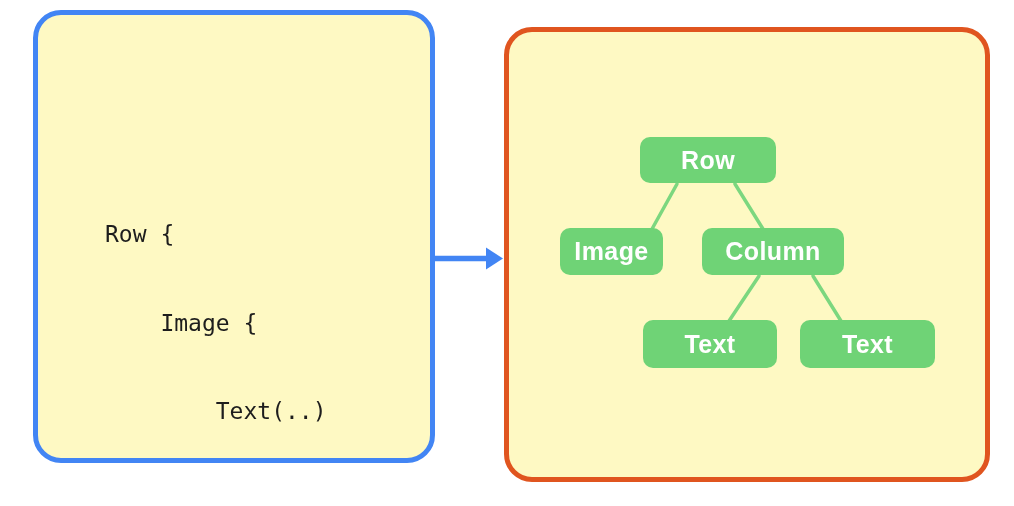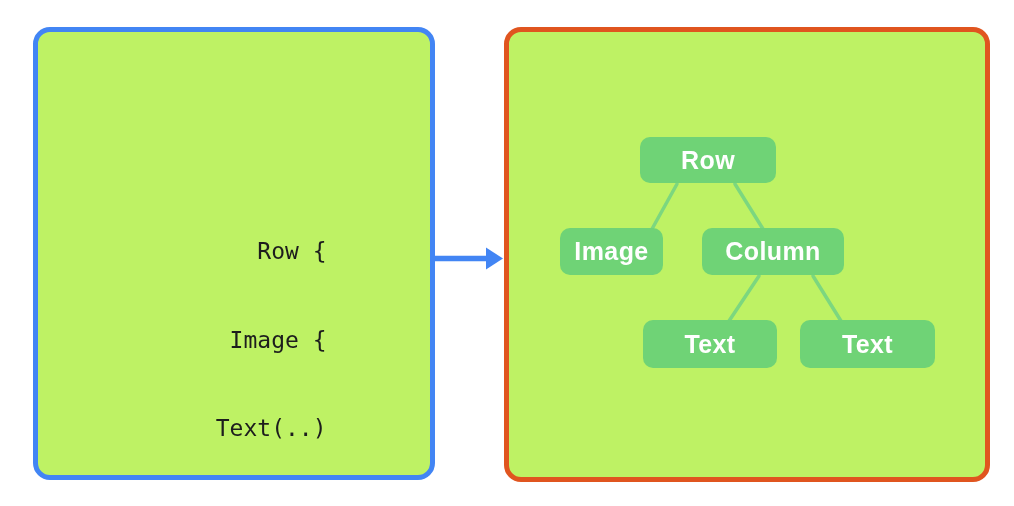--- a/index.html
+++ b/index.html
@@ -13,30 +13,29 @@
     width: 1014px;
     height: 506px;
     background: #ffffff;
     overflow: hidden;
   }
 
   
   .panel {
     position: absolute;
     box-sizing: border-box;
-    background: #bef264;
-    border-radius: 17px;
+    background: #fef9c3;
+    border-radius: 28px;
   }
   .panel-code {
     left: 33px;
-    top: 27px;
+    top: 10px;
     width: 402px;
     height: 453px;
     border: 5px solid #4285f4;
-    text-align: right;
   }
   .code-block {
     position: absolute;
     left: 67px;
     top: 146px;
     font-family: "DejaVu Sans Mono", monospace;
     font-size: 23px;
     line-height: 29.5px;
     color: #1d1d1d;
     white-space: pre;

